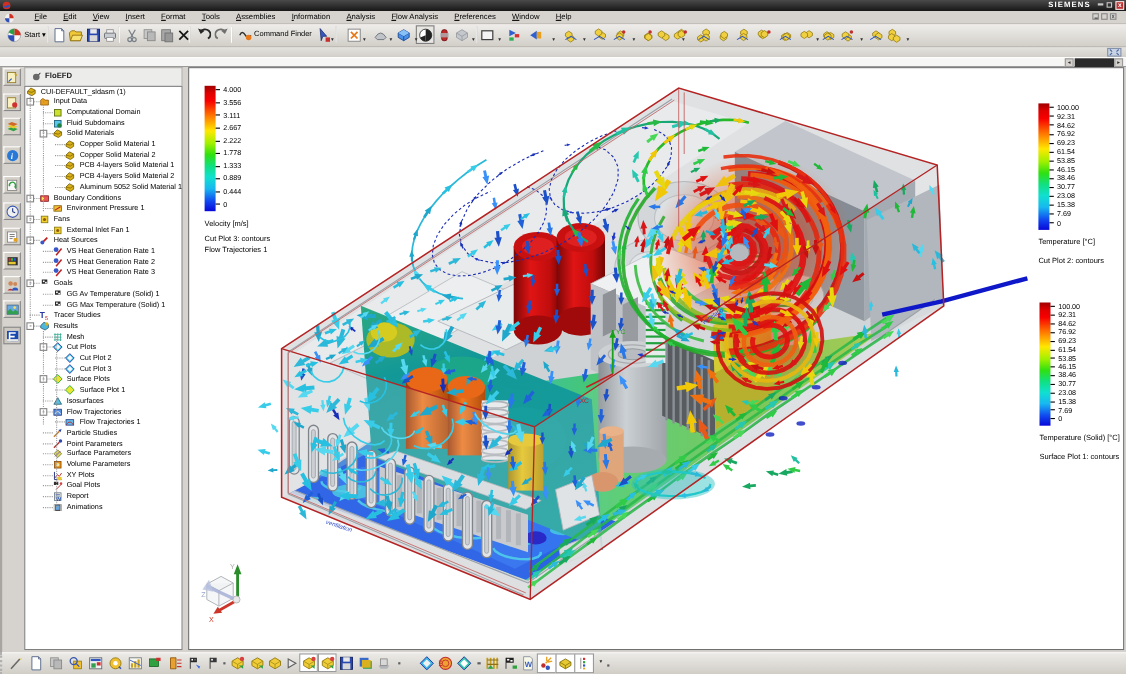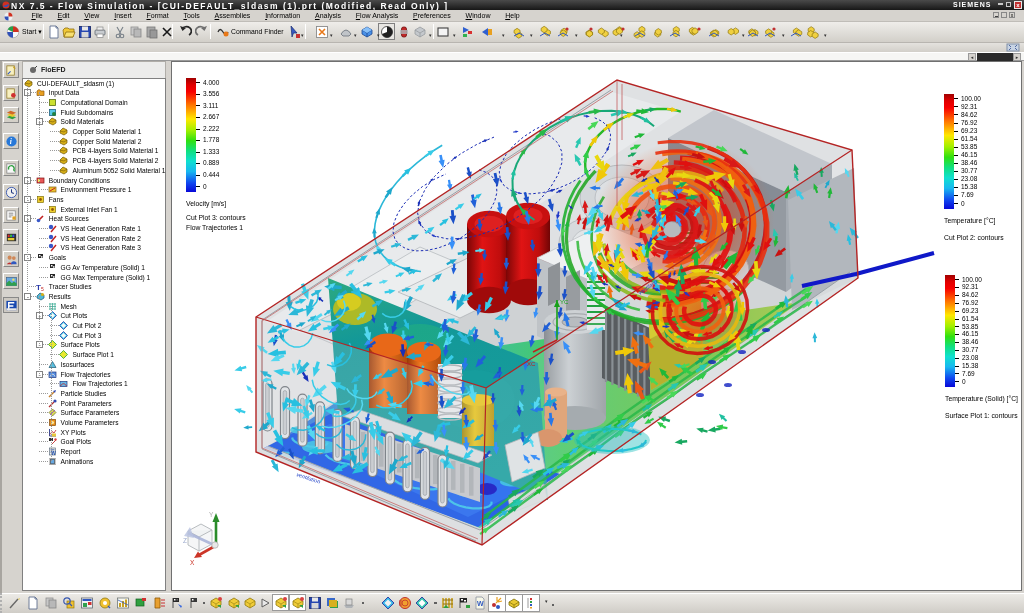--- a/index.html
+++ b/index.html
@@ -4,21 +4,20 @@
 body {width:1024px;height:613px;font-family:"Liberation Sans",sans-serif;background:#d6d3ce;position:relative;overflow:hidden;}
 .abs {position:absolute;}
 </style></head>
 <body>
 
 <div class="abs" style="left:0;top:0;width:1024px;height:10px;background:linear-gradient(#4a4a4a,#171717);color:#fff;font-size:7px;font-weight:bold;">
  <svg width="8" height="8" style="position:absolute;left:2px;top:1px">
       <circle cx="4" cy="4" r="3.5" fill="#d03020"></circle>
       <path d="M1,5 a3.5,3.5 0 0 0 6,-2" fill="#3050b8"></path>
     </svg>
- <span style="position:absolute;left:11px;top:0.5px;white-space:nowrap;font-size:8.5px;letter-spacing:1.5px;">NX 7.5 - Flow Simulation - [CUI-DEFAULT_sldasm (1).prt (Modified, Read Only) ]</span>
  <span style="position:absolute;left:953px;top:1px;letter-spacing:1px;">SIEMENS</span>
  <span style="position:absolute;left:998px;top:3px;width:5px;height:2px;background:#c8c8c8;"></span>
  <span style="position:absolute;left:1006px;top:1.5px;width:5px;height:5px;border:1px solid #c8c8c8;"></span>
  <span style="position:absolute;left:1014px;top:0.5px;width:8px;height:8px;background:#c03030;border:1px solid #e8e8e8;color:#fff;font-size:6px;line-height:7px;text-align:center;">x</span>
 </div>
 
 <div class="abs" style="left:0;top:10px;width:1024px;height:12px;background:#d6d3ce;border-bottom:1px solid #c0bdb8;font-size:7px;color:#000;">
  <svg width="9" height="9" style="position:absolute;left:4px;top:1.5px">
       <circle cx="4.5" cy="4.5" r="4" fill="#f0f0f0"></circle>
       <path d="M4.5,0.5 A4,4 0 0 1 8.5,4.5 L4.5,4.5 Z" fill="#d03020"></path>

